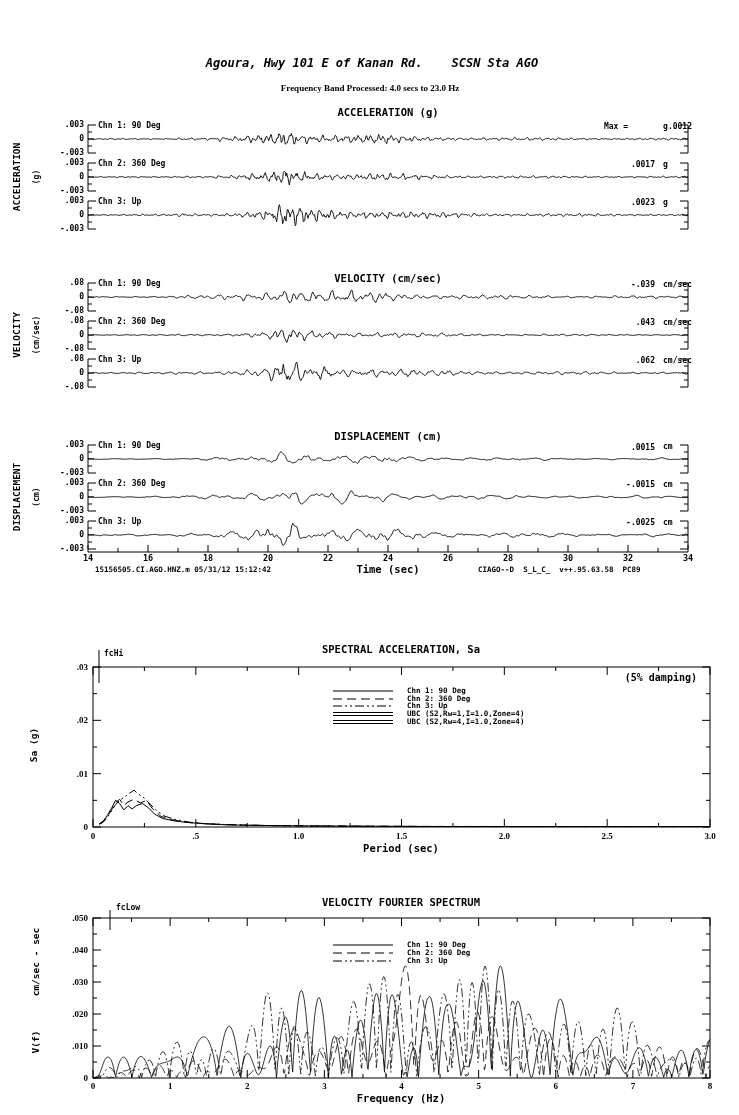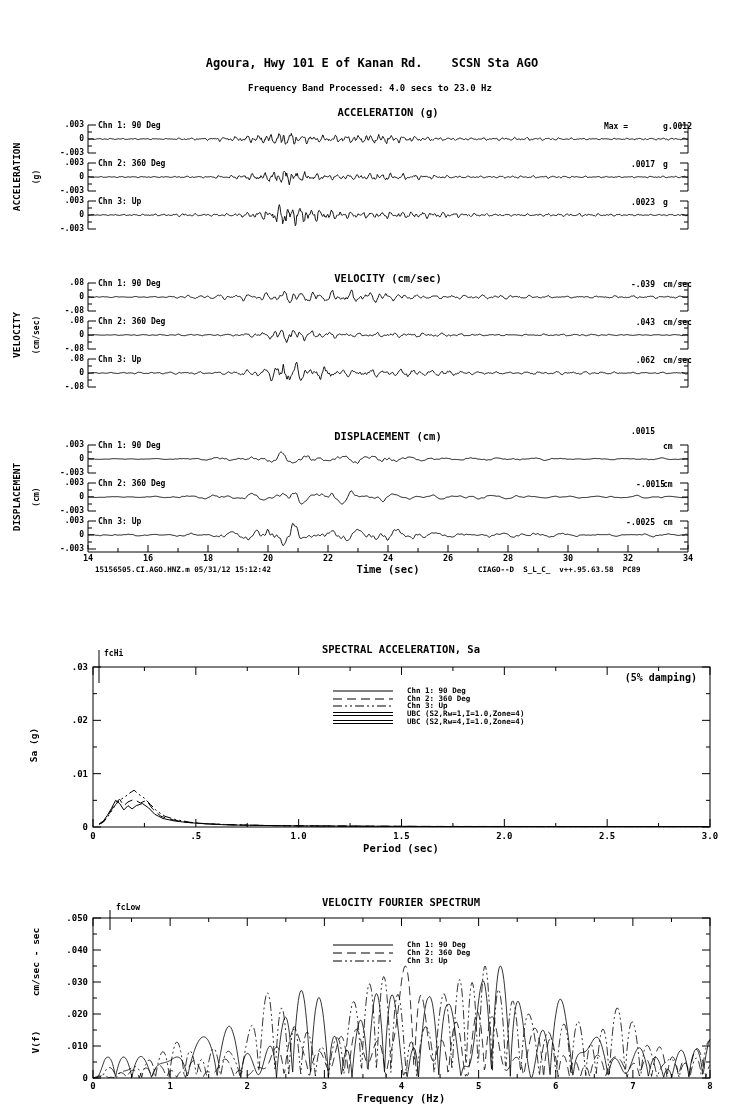--- a/index.html
+++ b/index.html
@@ -5,22 +5,22 @@
   html,body{margin:0;padding:0;background:#fff;}
   #page{position:relative;width:739px;height:1115px;background:#ffffff;overflow:hidden;
         font-family:"DejaVu Sans Mono",monospace;color:#000;}
   #gfx{position:absolute;left:0;top:0;}
   .lbl{position:absolute;font-family:"DejaVu Sans Mono",monospace;font-weight:bold;color:#000;
        white-space:pre;line-height:1;}
   .a-c{transform:translate(-50%,-50%);}
   .a-r{transform:translate(-100%,-50%);}
   .a-l{transform:translate(0,-50%);}
   .rot{transform:translate(-50%,-50%) rotate(-90deg);}
-  .fs75{font-size:7.5px;} .fs8{font-size:8px;} .fs85{font-size:8.5px;} .fs9{font-size:9px;}
-  .fs95{font-size:9.5px;} .fs10{font-size:10px;} .fs105{font-size:10.5px;} .fs12{font-size:12px;}
+  .fs75{font-size:7.5px;} .fs8{font-size:8px;} .fs85{font-size:8.5px;} .fs9{font-size:9px;font-family:Liberation Serif, serif;}
+  .fs95{font-size:9.5px;} .fs10{font-size:10px;} .fs105{font-size:10.5px;} .fs12{font-size:12px;font-style:italic;}
 </style>
 </head>
 <body>
 
 <div id="page">
   <svg id="gfx" width="739" height="1115">
       <g>
         <line x1="88" y1="125" x2="88" y2="153" stroke="#000000" stroke-width="1"></line>
         <line x1="688" y1="125" x2="688" y2="153" stroke="#000000" stroke-width="1"></line>
         <line x1="88" y1="125" x2="96" y2="125" stroke="#000000" stroke-width="1"></line>
@@ -352,27 +352,27 @@
     <div class="lbl a-r fs8" style="left: 84px; top: 359px;">.08</div>
     <div class="lbl a-r fs8" style="left: 84px; top: 373px;">0</div>
     <div class="lbl a-r fs8" style="left: 84px; top: 387px;">-.08</div>
     <div class="lbl a-l fs8" style="left: 98px; top: 360px;">Chn 3: Up</div>
     <div class="lbl a-r fs8" style="left: 655px; top: 361px;">.062</div>
     <div class="lbl a-l fs8" style="left: 663px; top: 361px;">cm/sec</div>
     <div class="lbl a-r fs8" style="left: 84px; top: 445px;">.003</div>
     <div class="lbl a-r fs8" style="left: 84px; top: 459px;">0</div>
     <div class="lbl a-r fs8" style="left: 84px; top: 473px;">-.003</div>
     <div class="lbl a-l fs8" style="left: 98px; top: 446px;">Chn 1: 90 Deg</div>
-    <div class="lbl a-r fs8" style="left: 655px; top: 432px; text-align: right;">.0015</div>
+    <div class="lbl a-r fs8" style="left: 655px; top: 448px; text-align: right;">.0015</div>
     <div class="lbl a-l fs8" style="left: 663px; top: 447px;">cm</div>
     <div class="lbl a-r fs8" style="left: 84px; top: 483px;">.003</div>
     <div class="lbl a-r fs8" style="left: 84px; top: 497px;">0</div>
     <div class="lbl a-r fs8" style="left: 84px; top: 511px;">-.003</div>
     <div class="lbl a-l fs8" style="left: 98px; top: 484px;">Chn 2: 360 Deg</div>
-    <div class="lbl a-r fs8" style="left: 655px; top: 485px; margin-left: 10px;">-.0015</div>
+    <div class="lbl a-r fs8" style="left: 655px; top: 485px;">-.0015</div>
     <div class="lbl a-l fs8" style="left: 663px; top: 485px;">cm</div>
     <div class="lbl a-r fs8" style="left: 84px; top: 521px;">.003</div>
     <div class="lbl a-r fs8" style="left: 84px; top: 535px;">0</div>
     <div class="lbl a-r fs8" style="left: 84px; top: 549px;">-.003</div>
     <div class="lbl a-l fs8" style="left: 98px; top: 522px;">Chn 3: Up</div>
     <div class="lbl a-r fs8" style="left: 655px; top: 523px;">-.0025</div>
     <div class="lbl a-l fs8" style="left: 663px; top: 523px;">cm</div>
     <div class="lbl a-c fs85" style="left: 88px; top: 558px;">14</div>
     <div class="lbl a-c fs85" style="left: 148px; top: 558px;">16</div>
     <div class="lbl a-c fs85" style="left: 208px; top: 558px;">18</div>

